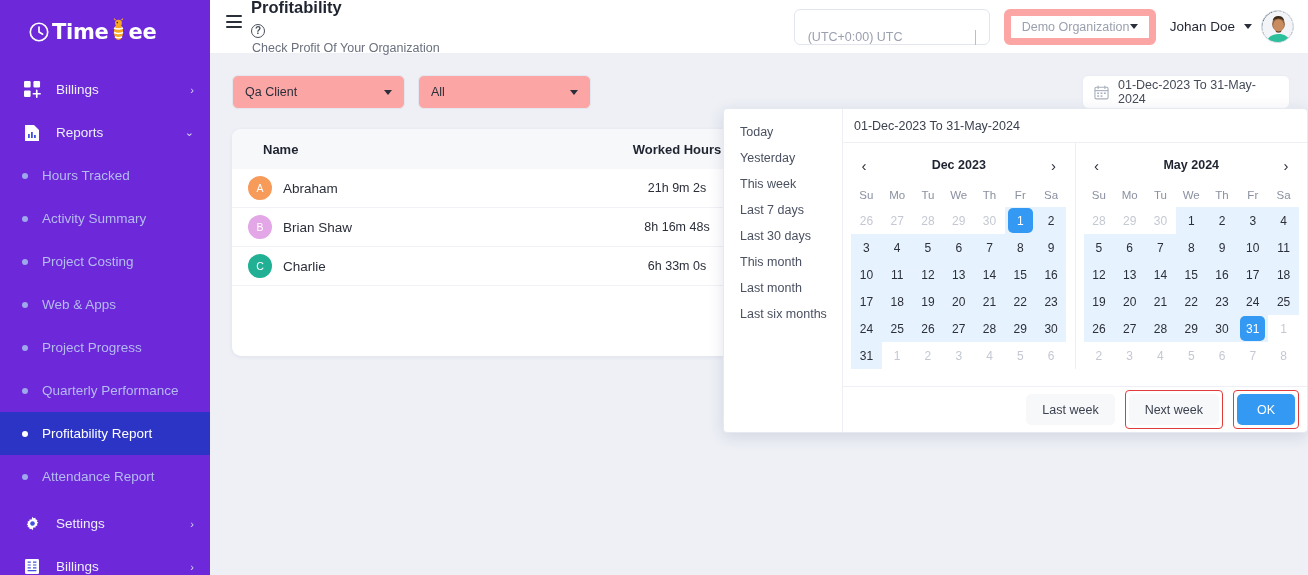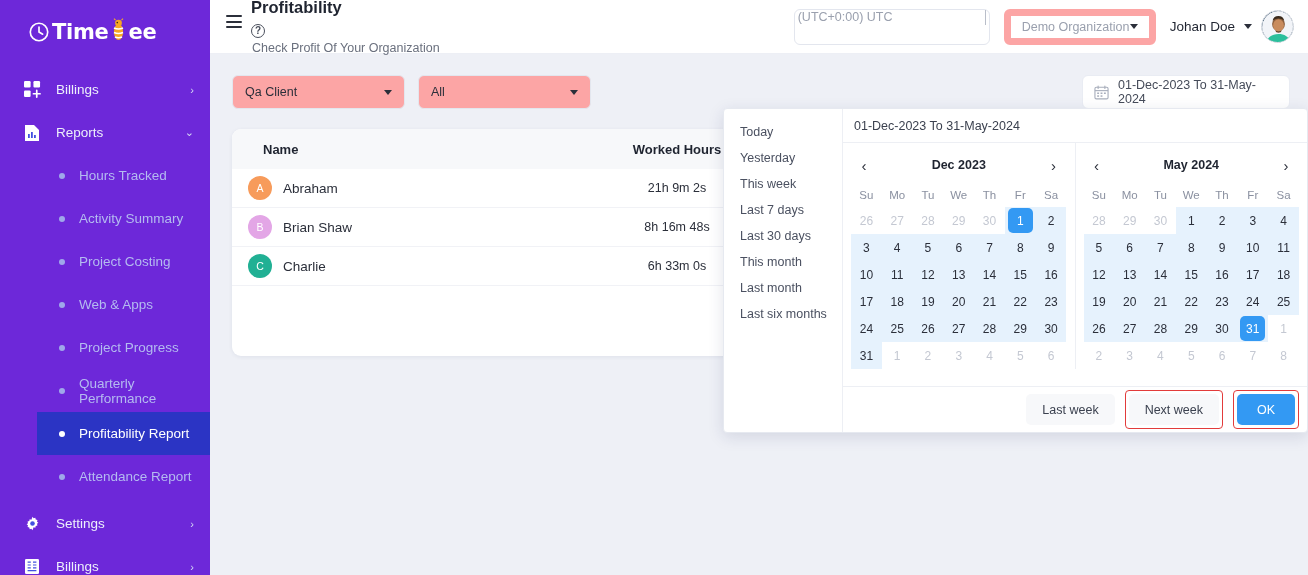--- a/index.html
+++ b/index.html
@@ -36,21 +36,21 @@
     padding: 0 16px 0 22px; color: #DDE0F7; font-size: 13.5px;
     cursor: pointer; position: relative;
   }
   .nav-item .ico { width: 20px; display: flex; justify-content: center; align-items: center; flex: 0 0 20px; }
   .nav-item .label { margin-left: 14px; flex: 1; }
   .nav-item .chev { font-size: 11px; color: #D4D8F5; }
   .nav-item.top .label { color: #EDEFFB; }
 
   .sub-item {
     display: flex; align-items: center; height: 43px;
-    padding-left: 22px; font-size: 13.5px; color: #B4BBF0; cursor: pointer; margin-left: 37px;
+    padding-left: 22px; font-size: 13.5px; color: #B4BBF0; cursor: pointer;
   }
   .sub-item .dot {
     width: 6px; height: 6px; border-radius: 50%; background: #9FA8EA;
     margin-right: 14px; flex: 0 0 6px;
   }
   .sub-item.active { background: #2B34C4; color: #ffffff; }
   .sub-item.active .dot { background: #ffffff; }
 
   .sidebar-sep { height: 4px; }
 
@@ -69,21 +69,21 @@
   .help-icon {
     width: 14px; height: 14px; border: 1.4px solid #4A4F5C; border-radius: 50%;
     color: #4A4F5C; font-size: 10px; line-height: 11.5px; text-align: center;
     font-weight: 700; cursor: pointer;
   }
   .page-sub { font-size: 12.5px; color: #6A707E; margin-top: 3px; margin-left: 1px;}
 
   .topbar-right { margin-left: auto; display: flex; align-items: center; gap: 14px; }
   .tz-select {
     width: 196px; height: 36px; border: 1px solid #E3E6EE; border-radius: 6px;
-    display: flex; align-items: flex-start; padding: 0 3px; font-size: 12.5px;
+    display: flex; align-items: flex-end; padding: 0 13px; font-size: 12.5px;
     color: #9AA0AE; background: #fff; cursor: pointer;
   }
   .tz-select .caret { margin-left: auto; }
   .org-select {
     width: 152px; height: 36px; border: 7px solid #fca5a5; border-radius: 6px;
     display: flex; align-items: center; padding: 0 11px; font-size: 12.5px;
     color: #9AA0AE; background: #fff; cursor: pointer;
   }
   .org-select .tri { margin-left: auto; }
   .tri {

